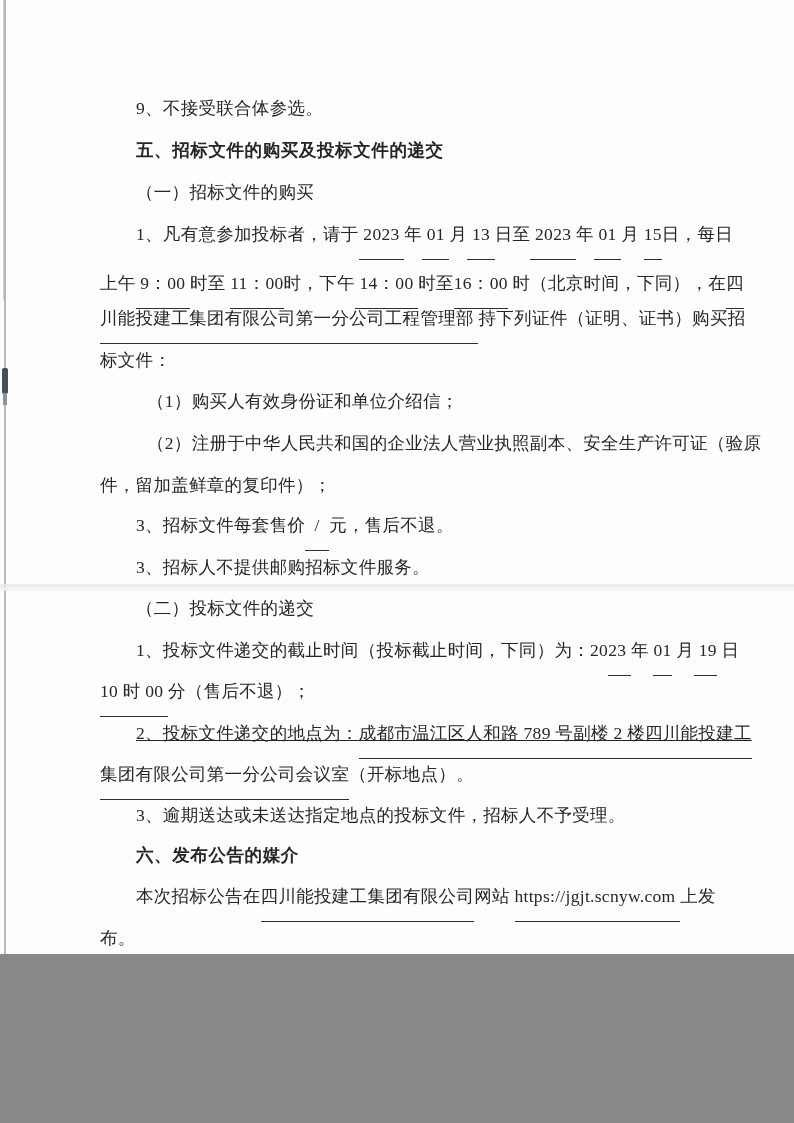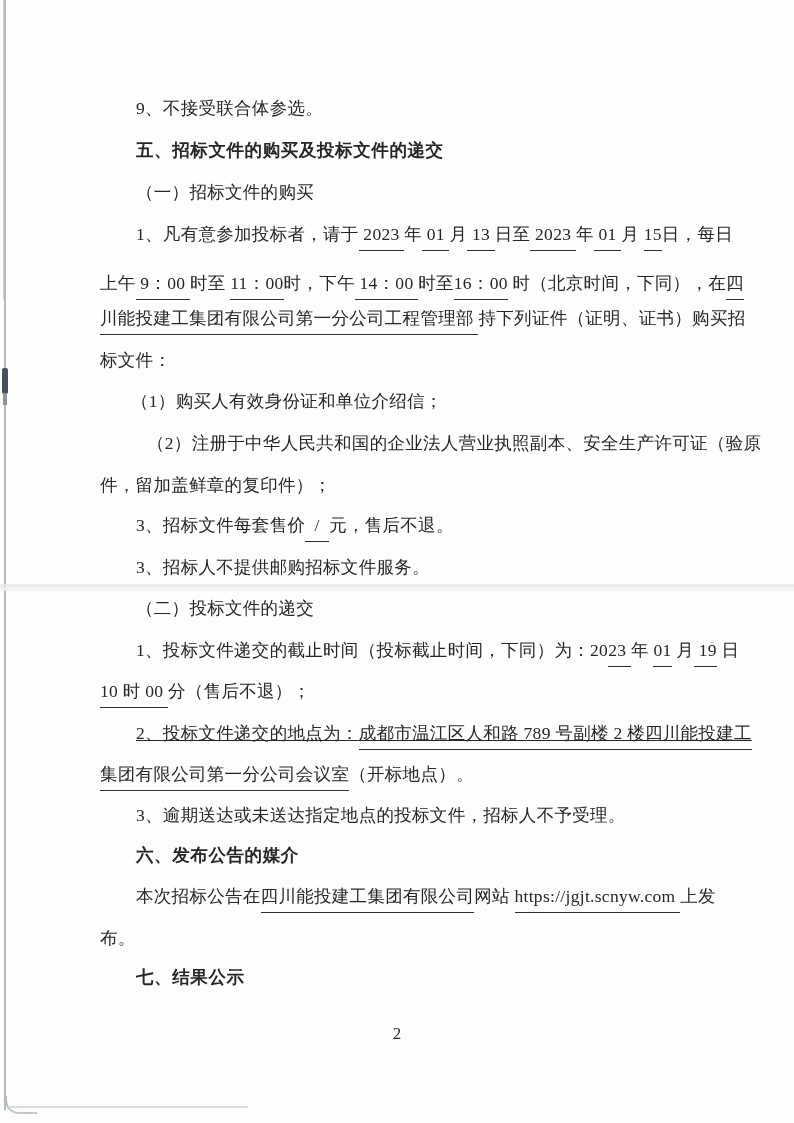--- a/index.html
+++ b/index.html
@@ -1,36 +1,36 @@
 <!DOCTYPE html>
 <html><head>
 <meta charset="utf-8">
 <style>
   html, body { margin: 0; padding: 0; background: #888; }
   .page {
     position: relative;
     width: 794px;
-    height: 1123px;
+    height: 954px;
     margin: 0 auto;
     background: #fdfdfc;
     font-family: "Liberation Serif", serif;
     color: #262626;
     overflow: hidden;
   }
   .line {
     position: absolute;
     font-size: 17.5px;
     line-height: 23px;
     white-space: pre;
     letter-spacing: 0.3px;
   }
   .line.heading { font-weight: bold; letter-spacing: 0.6px; }
   .line .u {
     border-bottom: 1.3px solid #2e2e2e;
-    padding-bottom: 6px;
+    padding-bottom: 15px;
   }
   .footer-page {
     position: absolute;
     top: 1024px;
     left: 0;
     width: 100%;
     text-align: center;
     font-size: 17px;
     color: #2a2a2a;
   }
@@ -104,21 +104,21 @@
   <div class="bottom-faint-line"></div>
 
   <div>
       <div class="line" style="top: 97px; left: 136px;"><span>9、不接受联合体参选。</span></div>
       <div class="line heading" style="top: 139px; left: 136px;"><span>五、招标文件的购买及投标文件的递交</span></div>
       <div class="line" style="top: 181px; left: 136px;"><span>（一）招标文件的购买</span></div>
       <div class="line" style="top: 223px; left: 136px;"><span>1、凡有意参加投标者，请于</span><span class="u"> 2023 </span><span>年</span><span class="u"> 01 </span><span>月</span><span class="u"> 13 </span><span>日至</span><span class="u"> 2023 </span><span>年</span><span class="u"> 01 </span><span>月 </span><span class="u">15</span><span>日，每日</span></div>
       <div class="line" style="top: 272px; left: 100px;"><span>上午</span><span class="u"> 9：00 </span><span>时至 </span><span class="u">11：00</span><span>时，下午</span><span class="u"> 14：00 </span><span>时至</span><span class="u">16：00</span><span> 时（北京时间，下同），在</span><span class="u">四</span></div>
       <div class="line" style="top: 307px; left: 100px;"><span class="u">川能投建工集团有限公司第一分公司工程管理部 </span><span>持下列证件（证明、证书）购买招</span></div>
       <div class="line" style="top: 349px; left: 100px;"><span>标文件：</span></div>
-      <div class="line" style="top: 390px; left: 131px;"><span>（1）购买人有效身份证和单位介绍信；</span></div>
+      <div class="line" style="top: 390px; left: 147px;"><span>（1）购买人有效身份证和单位介绍信；</span></div>
       <div class="line" style="top: 432px; left: 147px;"><span>（2）注册于中华人民共和国的企业法人营业执照副本、安全生产许可证（验原</span></div>
       <div class="line" style="top: 474px; left: 100px;"><span>件，留加盖鲜章的复印件）；</span></div>
       <div class="line" style="top: 514px; left: 136px;"><span>3、招标文件每套售价</span><span class="u">  /  </span><span>元，售后不退。</span></div>
       <div class="line" style="top: 556px; left: 136px;"><span>3、招标人不提供邮购招标文件服务。</span></div>
       <div class="line" style="top: 597px; left: 136px;"><span>（二）投标文件的递交</span></div>
       <div class="line" style="top: 639px; left: 136px;"><span>1、投标文件递交的截止时间（投标截止时间，下同）为：20</span><span class="u">23 </span><span>年 </span><span class="u">01</span><span> 月</span><span class="u"> 19</span><span> 日</span></div>
       <div class="line" style="top: 680px; left: 100px;"><span class="u">10 时 00 </span><span>分（售后不退）；</span></div>
       <div class="line" style="top: 722px; left: 136px; text-decoration: underline;"><span>2、投标文件递交的地点为：</span><span class="u">成都市温江区人和路 789 号副楼 2 楼四川能投建工</span></div>
       <div class="line" style="top: 763px; left: 100px;"><span class="u">集团有限公司第一分公司会议室</span><span>（开标地点）。</span></div>
       <div class="line" style="top: 804px; left: 136px;"><span>3、逾期送达或未送达指定地点的投标文件，招标人不予受理。</span></div>

